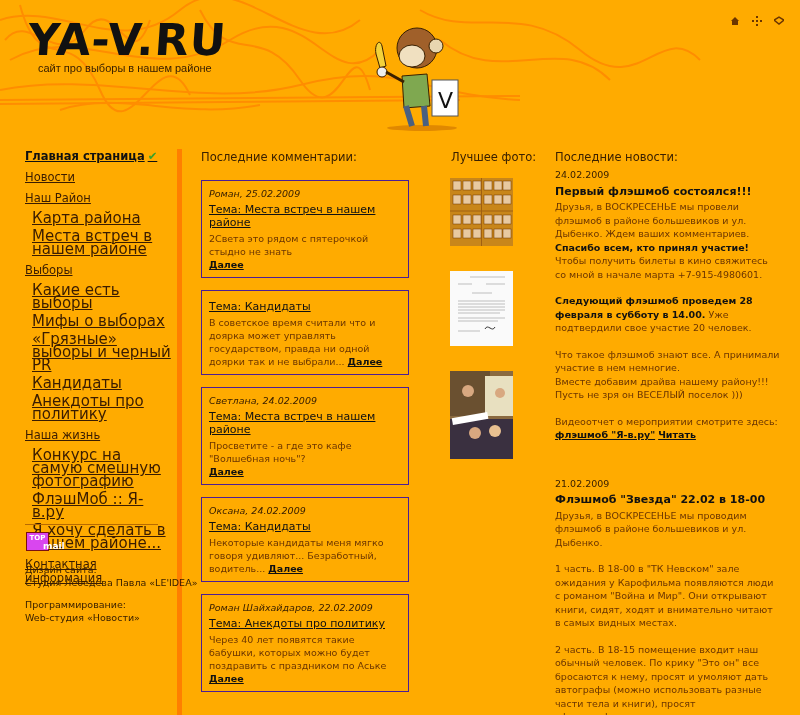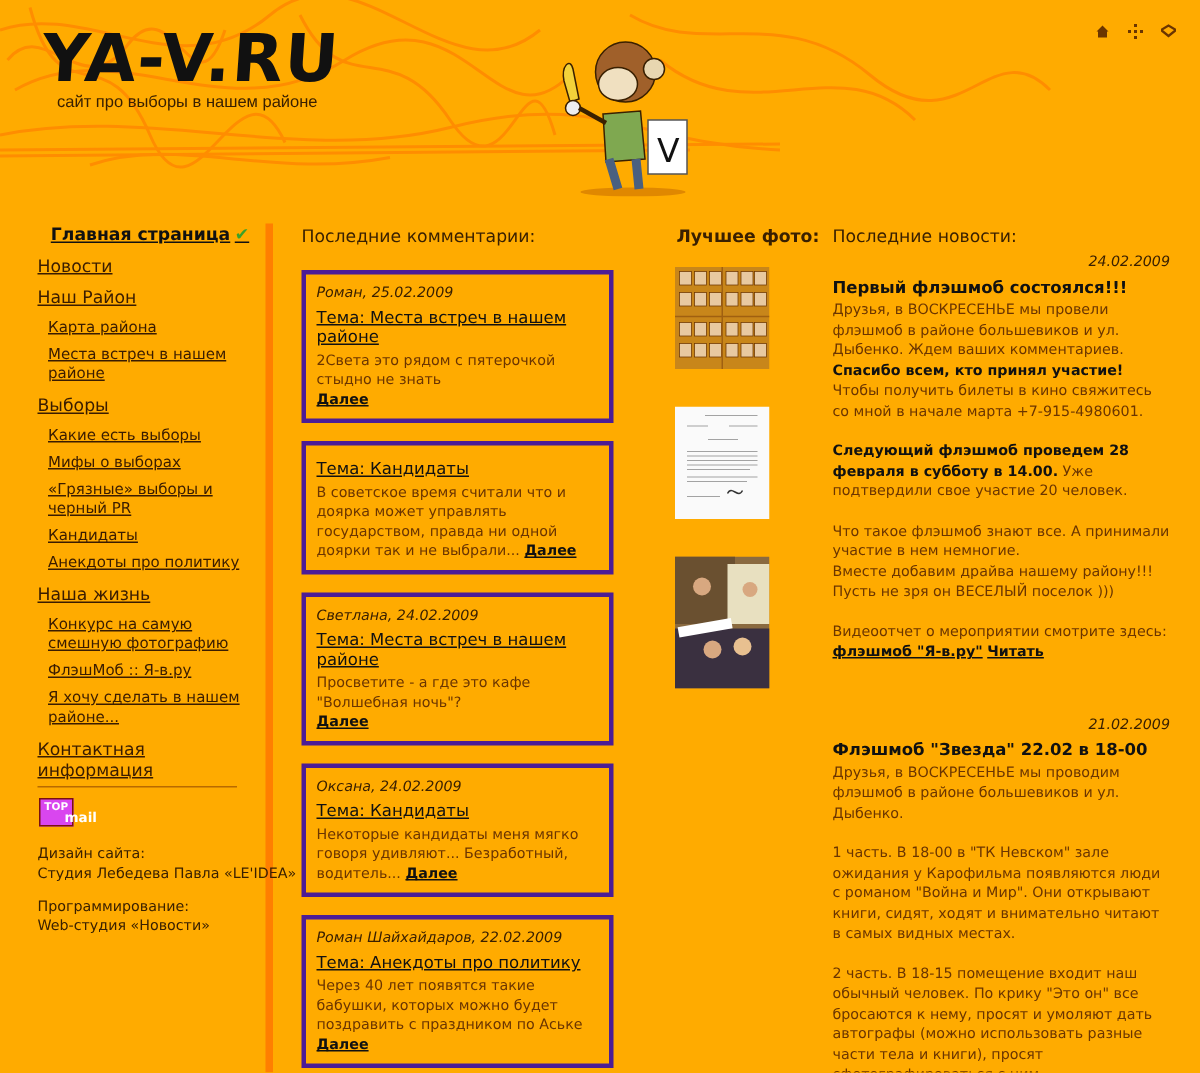--- a/index.html
+++ b/index.html
@@ -12,47 +12,47 @@
   .logo { position: absolute; left: 28px; top: 14px; font-family: "DejaVu Sans", sans-serif; font-weight: bold; font-size: 44px; letter-spacing: 1px; color: #111; transform: skewX(-4deg); }
   .tagline { position: absolute; left: 38px; top: 62px; font-size: 11px; color: #3a2000; font-family: "Liberation Sans", sans-serif; }
   .mascot { position: absolute; left: 372px; top: 16px; width: 100px; height: 115px; }
   .top-icons { position: absolute; top: 11px; right: 16px; display: flex; gap: 12px; }
   .top-icons span { width: 10px; height: 10px; display: inline-block; cursor: pointer; }
 
   
   .leftnav { position: absolute; left: 25px; top: 149px; width: 150px; font-size: 11px; }
   .leftnav a { color: #3a1c00; text-decoration: underline; display: block; }
   .nav-top { font-size: 11.5px; margin-bottom: 7px; }
-  .nav-top.active { font-weight: bold; color: #111; text-align: center; }
-  .nav-sub { font-size: 10px; margin-left: 7px; margin-bottom: 5px; line-height: 13px; }
+  .nav-top.active { font-weight: bold; color: #111; }
+  .nav-sub { font-size: 15px; margin-left: 7px; margin-bottom: 5px; line-height: 13px; }
   .nav-group { margin-bottom: 7px; }
   .check { color: #3aa12a; font-weight: bold; margin-left: 3px; text-decoration: none; display: inline; }
   .vbar { position: absolute; left: 177px; top: 149px; width: 5px; height: 566px; background: #ff7f00; }
   .divider { position: absolute; left: 25px; top: 524px; width: 133px; height: 1px; background: #b86a00; }
   .topmail { position: absolute; left: 26px; top: 532px; width: 23px; height: 19px; background: #d946ef; color: #fff; font-size: 7px; font-weight: bold; line-height: 8px; text-align: center; padding-top: 1px; border: 1px solid #7a1010; }
   .topmail b { display: block; font-size: 9px; line-height: 9px; padding-left: 16px; }
   .credits { position: absolute; left: 25px; top: 563px; font-size: 9.5px; color: #3a2000; line-height: 13px; }
   .credits p { margin-bottom: 9px; }
 
   
   .col-title { position: absolute; font-size: 11.5px; color: #3a2000; }
   .comments { position: absolute; left: 201px; top: 180px; width: 208px; }
-  .comment { border: 3px solid #4c1d95; padding: 6px 6px 6px 7px; margin-bottom: 12px; font-size: 9.5px; line-height: 13px; }
+  .comment { border: 1px solid #4c1d95; padding: 6px 6px 6px 7px; margin-bottom: 12px; font-size: 9.5px; line-height: 13px; }
   .comment .meta { font-style: italic; color: #3a2000; font-size: 9.5px; }
   .comment .topic { font-weight: normal; color: #111; text-decoration: underline; font-size: 11px; display: block; margin: 3px 0 3px; }
   .comment .text { color: #6b3500; }
   .comment .more { font-weight: bold; color: #111; text-decoration: underline; }
 
   
   .photos { position: absolute; left: 450px; top: 178px; width: 64px; }
   .photo { width: 63px; display: block; margin-bottom: 25px; cursor: pointer; }
 
   
   .news { position: absolute; left: 555px; top: 168px; width: 225px; font-size: 9.5px; line-height: 13.5px; }
-  .news .date { font-style: italic; color: #3a2000; margin-bottom: 3px; text-align: right; }
+  .news .date { color: #3a2000; margin-bottom: 3px; }
   .news .title { font-weight: bold; color: #111; font-size: 11px; margin-bottom: 2px; }
   .news .body { color: #6b3500; }
   .news b { color: #111; }
   .news a { color: #111; font-weight: bold; text-decoration: underline; }
   .news .gap { height: 13px; }
   .news-item { margin-bottom: 22px; }
 </style>
 </head>
 <body>
 
@@ -164,21 +164,21 @@
     <div class="text"><span>Некоторые кандидаты меня мягко говоря удивляют... Безработный, водитель...</span> <a class="more">Далее</a></div>
   </div>
   <div class="comment">
     <div class="meta">Роман Шайхайдаров, 22.02.2009</div>
     <a class="topic">Тема: Анекдоты про политику</a>
     <div class="text"><span>Через 40 лет появятся такие бабушки, которых можно будет поздравить с праздником по Аське</span><br><a class="more">Далее</a></div>
   </div>
 
 </div>
 
-<div class="col-title" style="left:451px; top:150px;font-weight:bold;">Лучшее фото:</div>
+<div class="col-title" style="left:451px; top:150px;">Лучшее фото:</div>
 <div class="photos">
   <svg class="photo" height="68" viewBox="0 0 63 68">
     <rect width="63" height="68" fill="#c8861a"></rect>
     <g fill="#e8c9a0" stroke="#6b3500" stroke-width="0.5">
       <rect x="3" y="3" width="8" height="9"></rect>
         <rect x="13" y="3" width="8" height="9"></rect>
         <rect x="23" y="3" width="8" height="9"></rect>
       <rect x="34" y="3" width="8" height="9"></rect>
         <rect x="44" y="3" width="8" height="9"></rect>
         <rect x="53" y="3" width="8" height="9"></rect>

